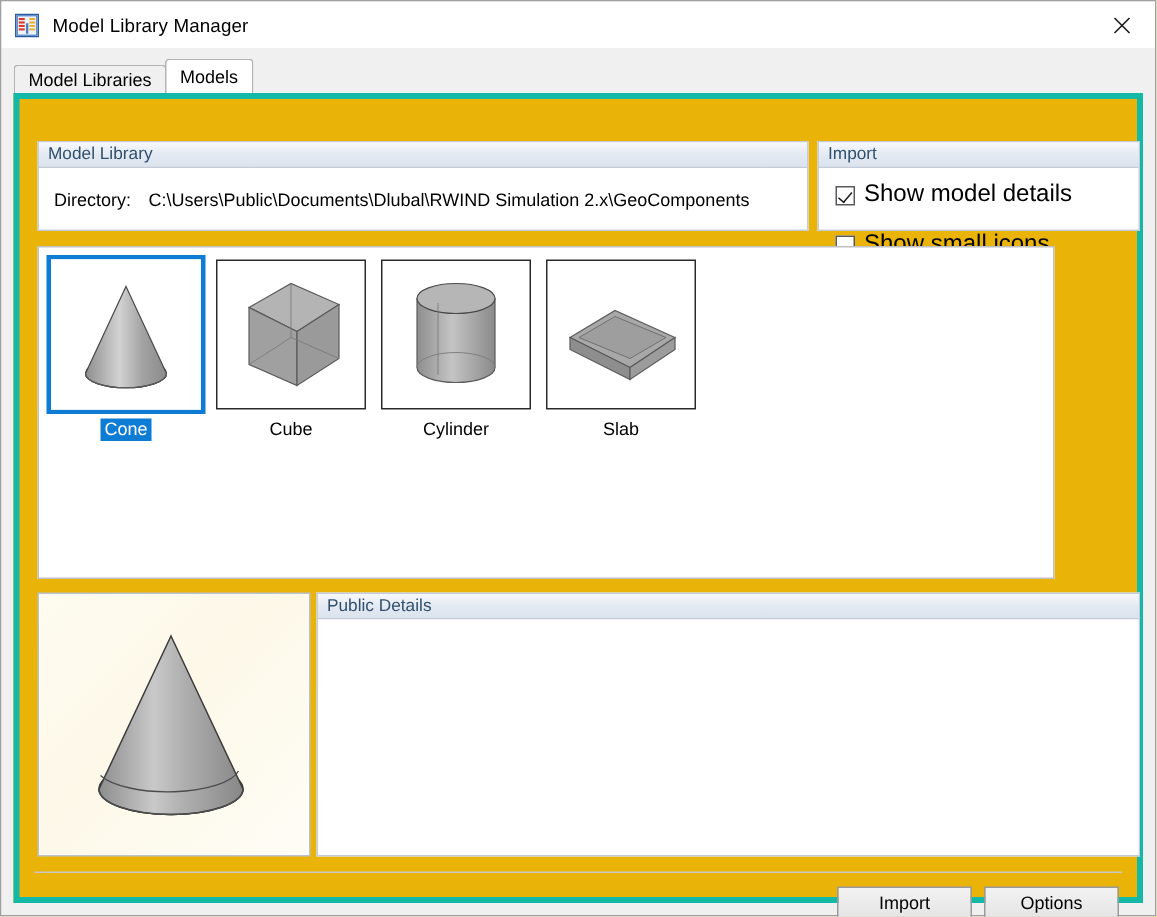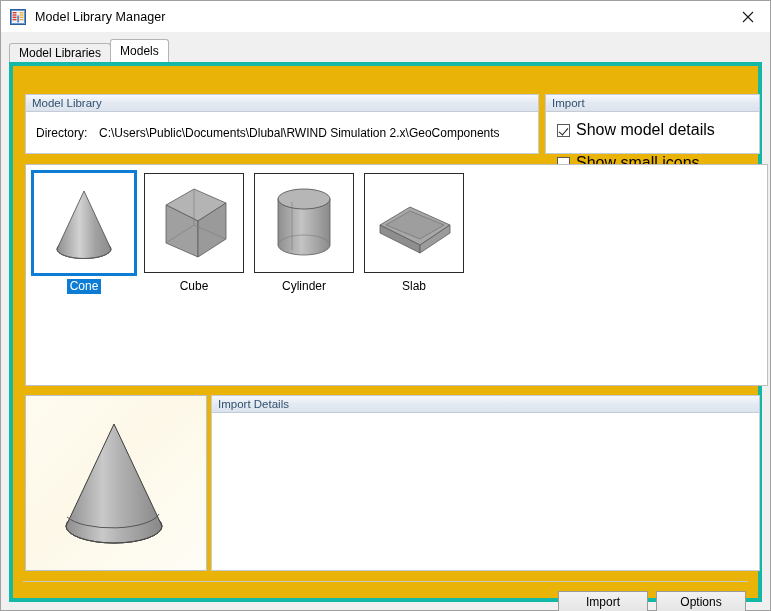--- a/index.html
+++ b/index.html
@@ -178,21 +178,21 @@
     border-width: 0 1.6px 1.6px 0;
     transform: rotate(40deg);
   }
   .checklabel { font-size: 16px; }
 
   
   #model-list {
     position: absolute;
     left: 12px;
     top: 98px;
-    width: 743px;
+    width: 678px;
     height: 222px;
     background: #ffffff;
     border: 1px solid #c0c0c0;
     box-sizing: border-box;
     overflow: hidden;
   }
   .thumb-row {
     display: flex;
     padding: 3px 0 0 3px;
   }
@@ -452,21 +452,21 @@
             </linearGradient>
           </defs>
           <ellipse cx="88" cy="130" rx="48" ry="17" fill="url(#pConeBase)" stroke="#3c3c3c" stroke-width="1"></ellipse>
           <path d="M88 28 L136 130 A48 17 0 0 1 40 130 Z" fill="url(#pConeG)" stroke="#3c3c3c" stroke-width="1"></path>
           <path d="M40 130 A48 17 0 0 0 136 130" fill="none" stroke="#4c4c4c" stroke-width="0.9"></path>
           <path d="M41 121 A48 17 0 0 0 133 118" fill="none" stroke="#4c4c4c" stroke-width="0.9"></path>
         </svg>
       </div>
 
       <div class="groupbox" id="details-group">
-        <div class="gb-header">Import Details</div>
+        <div class="gb-header">Public Details</div>
         <div class="gb-body"></div>
       </div>
 
       <div class="footer-sep"></div>
       <div class="footer-buttons">
         <div class="btn">Import</div>
         <div class="btn">Options</div>
       </div>
 
     </div>

